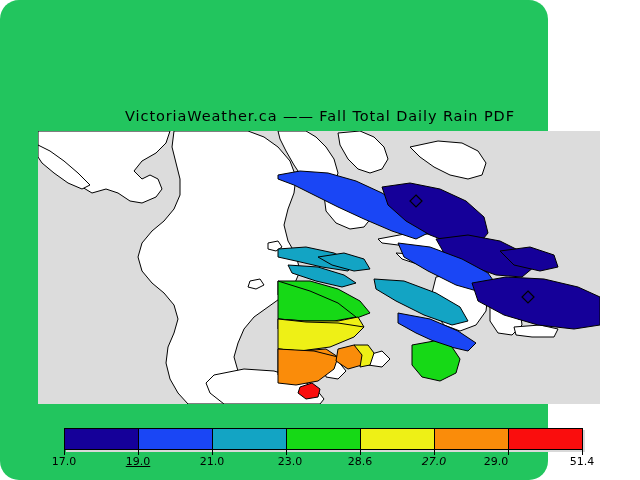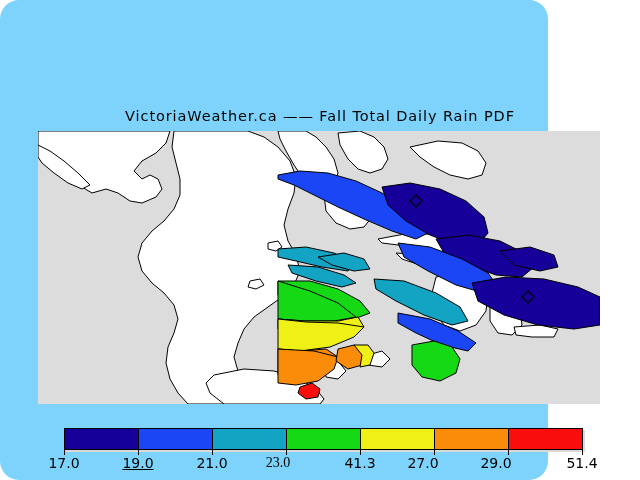--- a/index.html
+++ b/index.html
@@ -13,21 +13,21 @@
     font-family: "DejaVu Sans", sans-serif;
     overflow: hidden;
     position: relative;
   }
 
   #root {
     position: absolute;
     left: 0; top: 0;
     width: 548px;
     height: 480px;
-    background: #7dd3fc;
+    background: #22c55e;
     border-radius: 19px;
   }
 
   
   #title {
     position: absolute;
     left: 0;
     top: 108px;
     width: 640px;
     text-align: center;
@@ -104,21 +104,21 @@
     width: 519px;
     height: 14px;
   }
   .cb-label {
     position: absolute;
     top: 0;
     width: 46px;
     margin-left: -23px;
     text-align: center;
     font-family: "DejaVu Sans", sans-serif;
-    font-size: 14px;
+    font-size: 11px;
     color: #000000;
     white-space: pre;
   }
 
   #cb-caption {
     position: absolute;
     left: 0;
     top: 459px;
     width: 640px;
     text-align: center;
@@ -321,22 +321,22 @@
         <div class="cb-tick" style="left: 222px;"></div>
         <div class="cb-tick" style="left: 296px;"></div>
         <div class="cb-tick" style="left: 370px;"></div>
         <div class="cb-tick" style="left: 444px;"></div>
         <div class="cb-tick" style="left: 518px;"></div>
       </div>
     <div id="cb-labels">
         <div class="cb-label" style="left: 0px;">17.0</div>
         <div class="cb-label" style="left: 74px; text-decoration: underline;">19.0</div>
         <div class="cb-label" style="left: 148px; text-align: center;">21.0</div>
-        <div class="cb-label" style="left: 214px; font-family: Liberation Serif, serif;">23.0</div>
-        <div class="cb-label" style="left: 296px;">41.3</div>
-        <div class="cb-label" style="left: 359px;">27.0</div>
+        <div class="cb-label" style="left: 226px;">23.0</div>
+        <div class="cb-label" style="left: 296px;">28.6</div>
+        <div class="cb-label" style="left: 370px; font-style: italic;">27.0</div>
         <div class="cb-label" style="left: 432px;">29.0</div>
         <div class="cb-label" style="left: 518px;">51.4</div>
       </div>
   </div>
 
 
 </div>
 
 </body></html>

